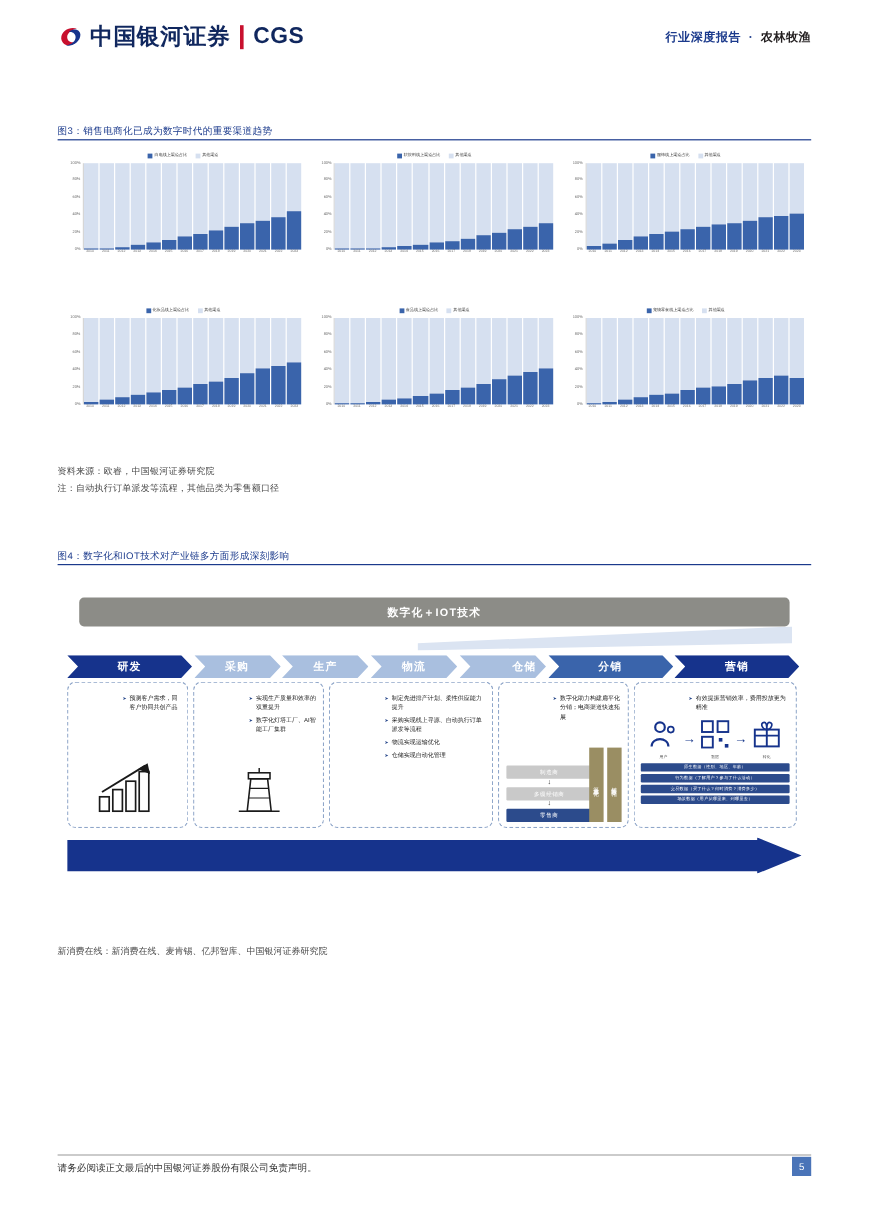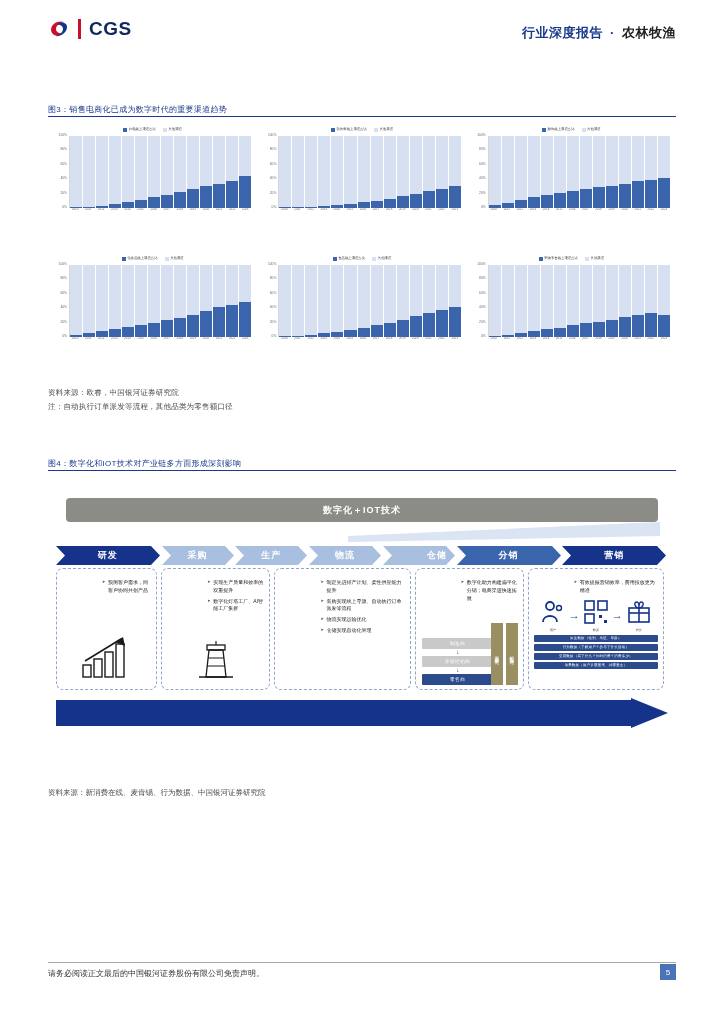--- a/index.html
+++ b/index.html
@@ -24,21 +24,21 @@
   }
   .brand-cn {
     font-size:19px; font-weight:bold; letter-spacing:0.5px; color:#10275e;
     font-family:"Liberation Sans","DejaVu Sans",sans-serif;
   }
   .brand-bar { width:3px; height:20px; background:#c8102e; margin:0 3px; }
   .brand-en { font-size:19px; font-weight:bold; color:#10275e; letter-spacing:0.5px; }
 
   .hdr-right {
     position:absolute; right:48px; top:24px;
-    font-size:13px; font-weight:bold; color:#1b3a8c;
+    font-size:10px; font-weight:bold; color:#1b3a8c;
     letter-spacing:0.5px;
   }
   .hdr-right .dot { color:#1b3a8c; margin:0 3px; }
   .hdr-right .cat { color:#231f20; }
 
   
   .fig-title {
     position:absolute; font-size:8px; color:#1b3a8c; letter-spacing:0.3px;
   }
   .fig-rule { position:absolute; height:1px; background:#1b3a8c; }
@@ -185,20 +185,21 @@
 <div class="page">
 
   <div class="header">
     <div class="brand">
       <span class="brand-mark">
         <svg width="22" height="22" viewBox="0 0 22 22">
           <path d="M3 12 C3 5,11 2,16 4 C11 5,8 8,8 11 C8 14,11 16,15 15 C12 19,4 19,3 12 Z" fill="#c8102e"></path>
           <path d="M19 9 C19 15,12 19,7 18 C12 17,15 14,15 11 C15 8,12 6,9 7 C12 3,19 4,19 9 Z" fill="#16338c"></path>
         </svg>
       </span>
+      <span class="brand-cn">中国银河证券</span>
       <span class="brand-bar"></span>
       <span class="brand-en">CGS</span>
     </div>
     <div class="hdr-right">
       <span>行业深度报告</span>
       <span class="dot">·</span>
       <span class="cat">农林牧渔</span>
     </div>
   </div>
 
@@ -934,19 +935,19 @@
         </div>
       </div>
 
     <div class="bigarrow">
       <svg width="612" height="30" viewBox="0 0 612 30" style="position:absolute;left:0;top:0;">
         <polygon points="0,2 575,2 575,0 612,15 575,30 575,28 0,28" fill="#16338c"></polygon>
       </svg>
     </div>
   </div>
 
-  <div class="fig4-src">资料来源：新消费在线、麦肯锡、行为数据、中国银河证券研究院</div>
+  <div class="fig4-src">新消费在线：新消费在线、麦肯锡、亿邦智库、中国银河证券研究院</div>
 
   <div class="foot-rule"></div>
   <div class="foot-txt">请务必阅读正文最后的中国银河证券股份有限公司免责声明。</div>
   <div class="foot-pg">5</div>
 
 </div>
 
 </body></html>

